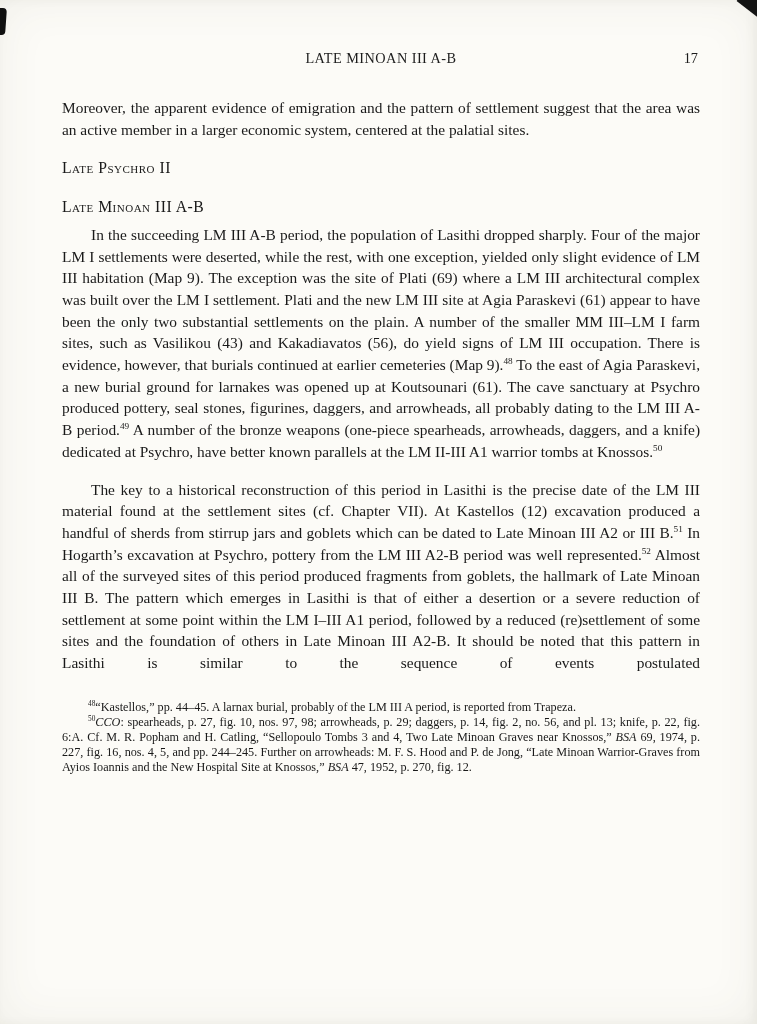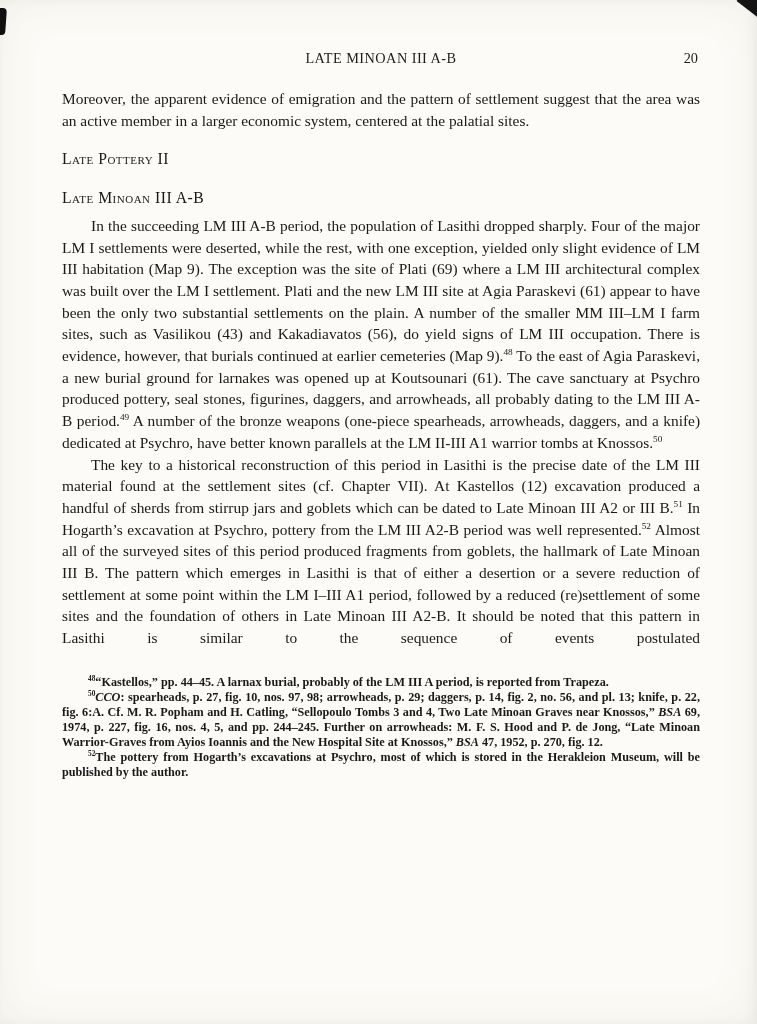--- a/index.html
+++ b/index.html
@@ -60,78 +60,77 @@
     line-height: 21.7px;
     color: #191919;
     hyphens: auto;
   }
   .para {
     margin: 0;
     text-indent: 29px;
   }
   .para.no-indent {
     text-indent: 0;
-    margin-top: 21px;
+    margin-top: 30px;
   }
   .para.justify-last {
     text-align-last: justify;
+    margin-top: 16px;
   }
   .section-heading {
     margin: 17px 0 6px 0;
     font-size: 15.7px;
     font-weight: 400;
     font-variant: small-caps;
     letter-spacing: 0.5px;
     text-align: left;
     text-indent: 0;
   }
   sup {
     font-size: 0.6em;
     line-height: 0;
     vertical-align: super;
     letter-spacing: 0;
   }
   .footnotes {
     margin-top: 26px;
     font-size: 12.2px;
     line-height: 15px;
-    font-weight: bold;
   }
   .footnote {
     margin: 0;
     text-indent: 26px;
   }
   i { font-style: italic; }
 </style>
 </head>
 <body>
 
 <div class="page">
 
   <div class="artifact-tl"></div>
   <div class="artifact-tr"></div>
 
   <header class="page-header">
     <span class="running-title">LATE MINOAN III A-B</span>
-    <span class="page-number">20</span>
+    <span class="page-number">17</span>
   </header>
 
   <main class="text-block">
 
     <p class="para no-indent">Moreover, the apparent evidence of emigration and the pattern of settlement suggest that the area was an active member in a larger economic system, centered at the palatial sites.</p>
 
-    <h2 class="section-heading">Late Pottery II</h2>
+    <h2 class="section-heading">Late Psychro II</h2>
 
 
     <h2 class="section-heading">Late Minoan III A-B</h2>
 
     <p class="para">In the succeeding LM III A-B period, the population of Lasithi dropped sharply. Four of the major LM I settlements were deserted, while the rest, with one exception, yielded only slight evidence of LM III habitation (Map 9). The exception was the site of Plati (69) where a LM III architectural complex was built over the LM I settlement. Plati and the new LM III site at Agia Paraskevi (61) appear to have been the only two substantial settlements on the plain. A number of the smaller MM III–LM I farm sites, such as Vasilikou (43) and Kakadiavatos (56), do yield signs of LM III occupation. There is evidence, however, that burials continued at earlier cemeteries (Map 9).<sup>48</sup> To the east of Agia Paraskevi, a new burial ground for larnakes was opened up at Koutsounari (61). The cave sanctuary at Psychro produced pottery, seal stones, figurines, daggers, and arrowheads, all probably dating to the LM III A-B period.<sup>49</sup> A number of the bronze weapons (one-piece spearheads, arrowheads, daggers, and a knife) dedicated at Psychro, have better known parallels at the LM II-III A1 warrior tombs at Knossos.<sup>50</sup></p>
 
     <p class="para justify-last">The key to a historical reconstruction of this period in Lasithi is the precise date of the LM III material found at the settlement sites (cf. Chapter VII). At Kastellos (12) excavation produced a handful of sherds from stirrup jars and goblets which can be dated to Late Minoan III A2 or III B.<sup>51</sup> In Hogarth’s excavation at Psychro, pottery from the LM III A2-B period was well represented.<sup>52</sup> Almost all of the surveyed sites of this period produced fragments from goblets, the hallmark of Late Minoan III B. The pattern which emerges in Lasithi is that of either a desertion or a severe reduction of settlement at some point within the LM I–III A1 period, followed by a reduced (re)settlement of some sites and the foundation of others in Late Minoan III A2-B. It should be noted that this pattern in Lasithi is similar to the sequence of events postulated</p>
 
     <section class="footnotes">
       <p class="footnote"><sup>48</sup>“Kastellos,” pp. 44–45. A larnax burial, probably of the LM III A period, is reported from Trapeza.</p>
       <p class="footnote"><sup>50</sup><i>CCO</i>: spearheads, p. 27, fig. 10, nos. 97, 98; arrowheads, p. 29; daggers, p. 14, fig. 2, no. 56, and pl. 13; knife, p. 22, fig. 6:A. Cf. M. R. Popham and H. Catling, “Sellopoulo Tombs 3 and 4, Two Late Minoan Graves near Knossos,” <i>BSA</i> 69, 1974, p. 227, fig. 16, nos. 4, 5, and pp. 244–245. Further on arrowheads: M. F. S. Hood and P. de Jong, “Late Minoan Warrior-Graves from Ayios Ioannis and the New Hospital Site at Knossos,” <i>BSA</i> 47, 1952, p. 270, fig. 12.</p>
-      <p class="footnote"><sup>52</sup>The pottery from Hogarth’s excavations at Psychro, most of which is stored in the Herakleion Museum, will be published by the author.</p>
     </section>
 
   </main>
 </div>
 
 </body></html>

